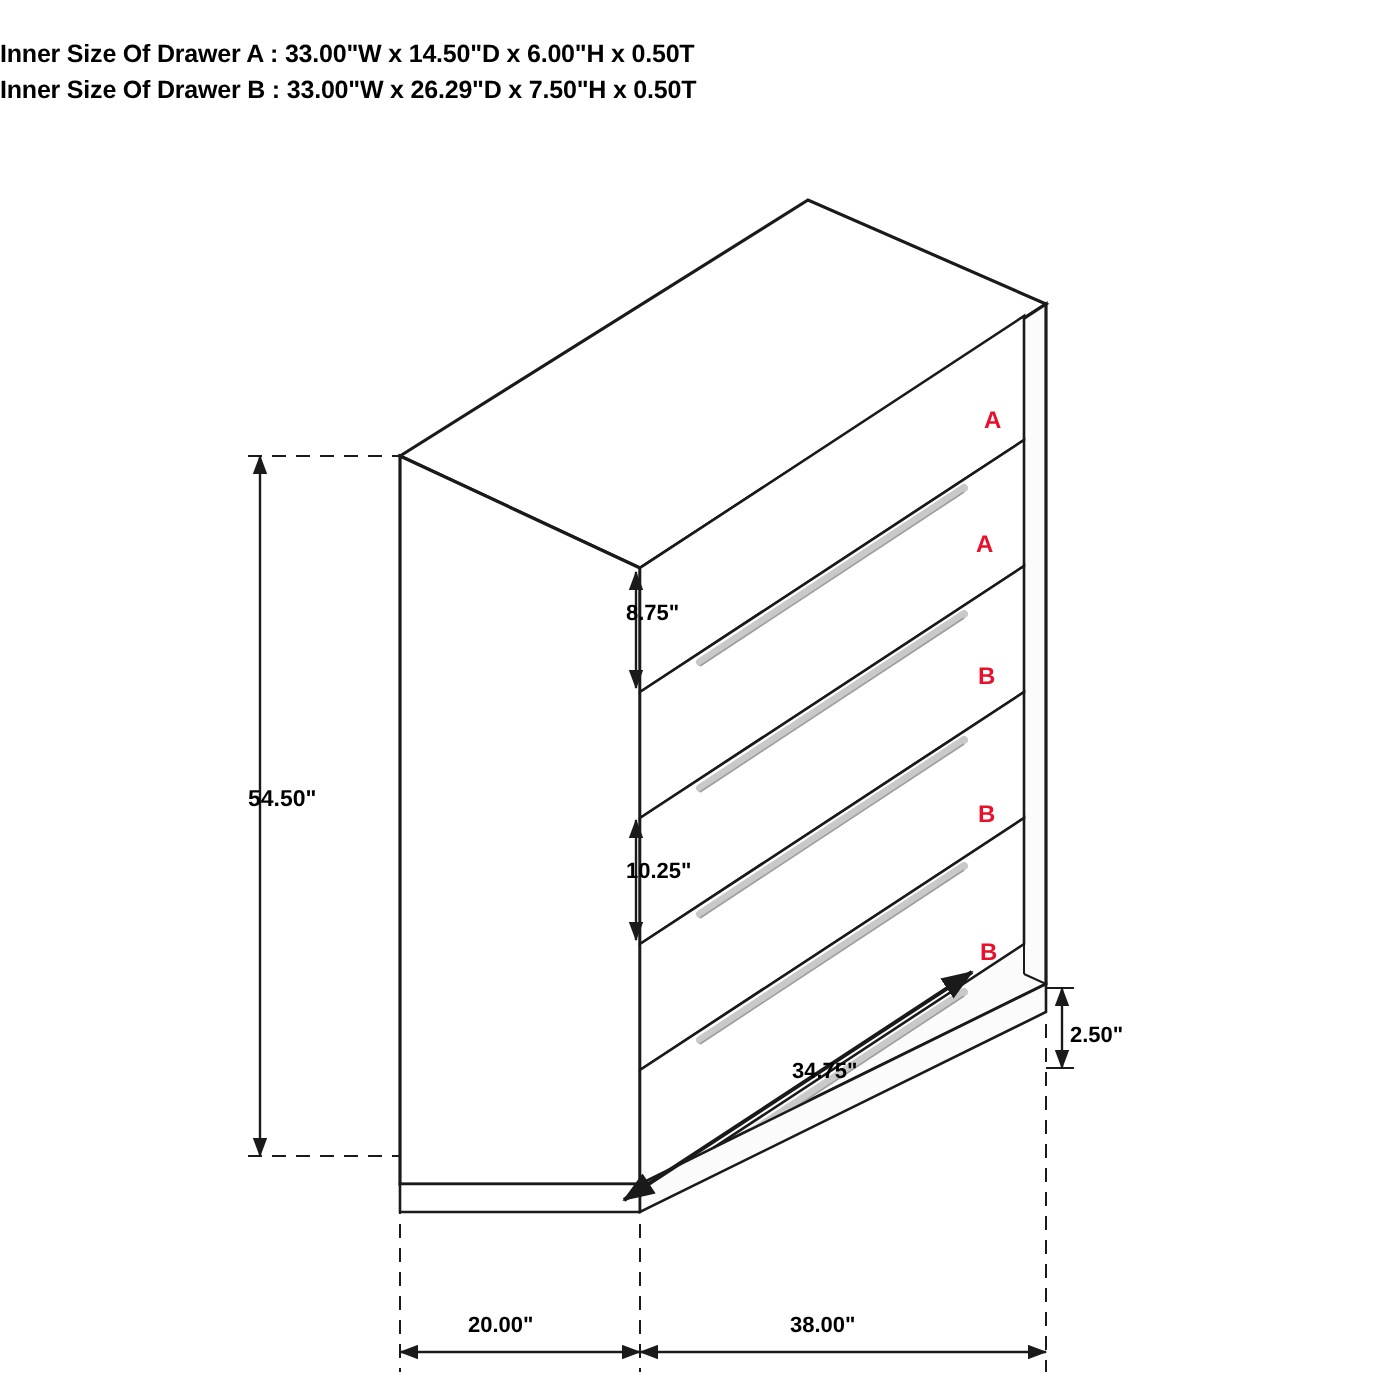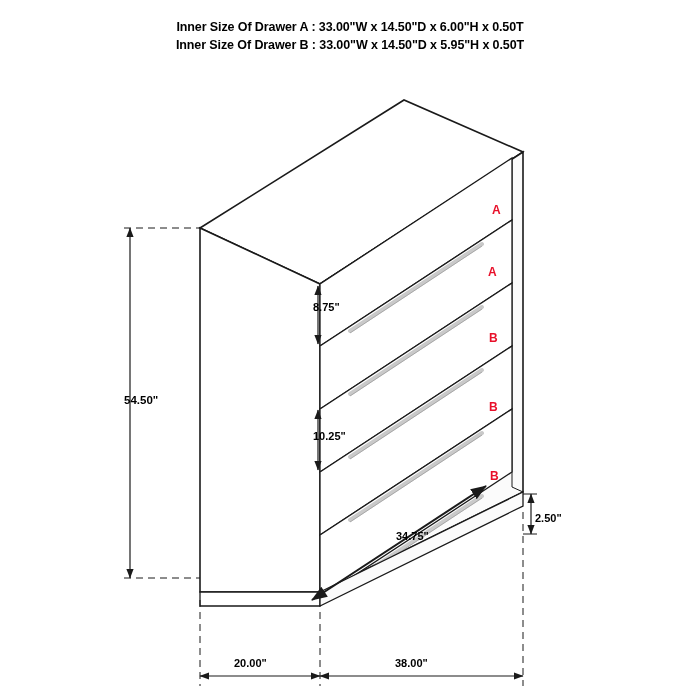--- a/index.html
+++ b/index.html
@@ -8,21 +8,21 @@
     background:#ffffff;
     font-family:"Liberation Sans", sans-serif;
     color:#111;
     position:relative;
     overflow:hidden;
   }
   #stage{position:absolute;left:0;top:0;width:700px;height:700px;}
   .hdr{
     position:absolute;
     left:0;right:0;
-    text-align:center;
+    text-align:left;
     font-weight:bold;
     font-size:12.5px;
     letter-spacing:-0.1px;
     color:#000;
   }
   #hdr1{top:20px;}
   #hdr2{top:38px;}
   svg{position:absolute;left:0;top:0;}
   .lbl{
     position:absolute;
@@ -44,21 +44,21 @@
     font-weight:bold;
     color:#e8102a;
   }
 </style>
 </head>
 <body>
 
 <div id="stage">
 
   <div class="hdr" id="hdr1">Inner Size Of Drawer A : 33.00"W x 14.50"D x 6.00"H x 0.50T</div>
-  <div class="hdr" id="hdr2">Inner Size Of Drawer B : 33.00"W x 14.50"D x 5.95"H x 0.50T</div>
+  <div class="hdr" id="hdr2">Inner Size Of Drawer B : 33.00"W x 26.29"D x 7.50"H x 0.50T</div>
 
   <svg width="700" height="700" viewBox="0 0 700 700">
     <defs>
       <marker id="arrow" markerWidth="9" markerHeight="9" refX="7.5" refY="3" orient="auto" markerUnits="strokeWidth">
         <path d="M0,0 L8,3 L0,6 z" fill="#1a1a1a"></path>
       </marker>
       <marker id="arrowstart" markerWidth="9" markerHeight="9" refX="0.5" refY="3" orient="auto" markerUnits="strokeWidth">
         <path d="M8,0 L0,3 L8,6 z" fill="#1a1a1a"></path>
       </marker>
     </defs>

